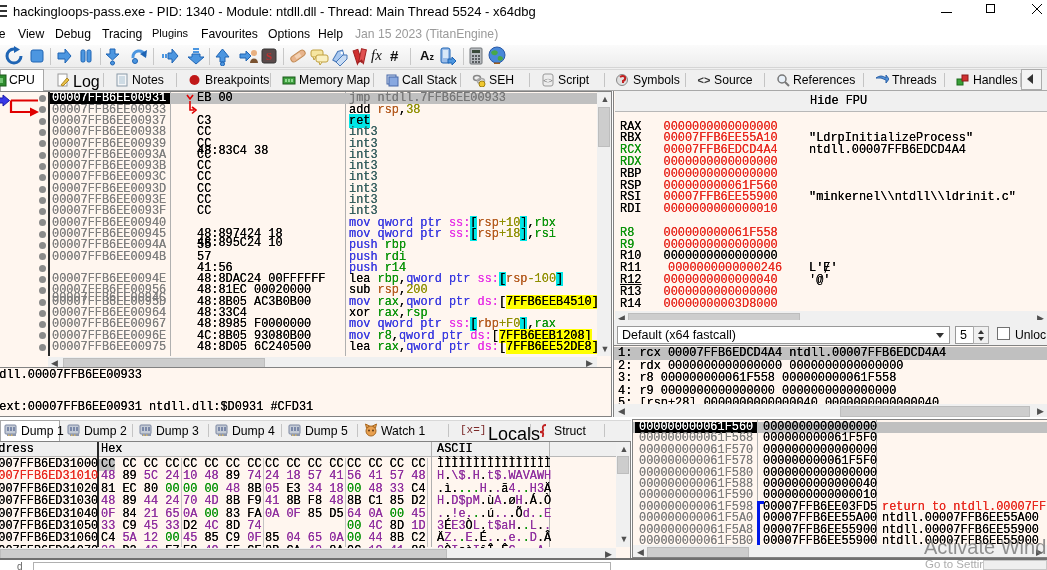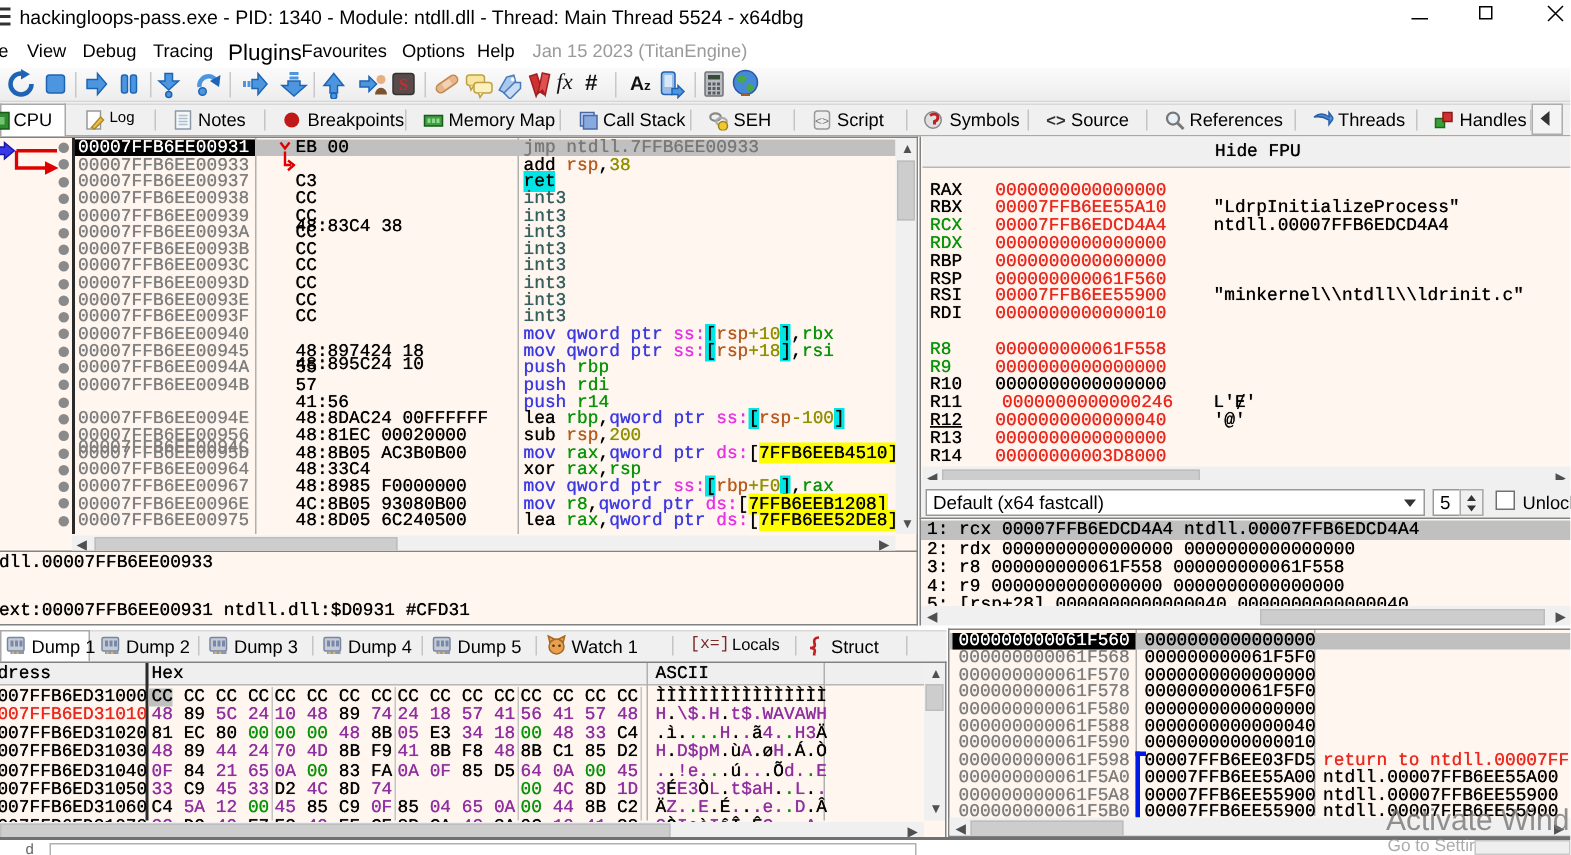--- a/index.html
+++ b/index.html
@@ -35,21 +35,21 @@
 <div class="abs" style="left:986px;top:4px;width:9px;height:9px;border:1px solid #000;"></div>
 <svg class="abs" style="left:1031px;top:3px;" width="12" height="12">
         <path d="M1 1 L11 11 M11 1 L1 11" stroke="#000" stroke-width="1"></path>
       </svg>
 </div>
 <div class="abs" style="left:0;top:22px;width:1047px;height:23px;background:#fff;">
 <div class="abs" style="left:-14px;top:4.5px;font-size:12.2px;color:#000;">File</div>
 <div class="abs" style="left:18px;top:4.5px;font-size:12.2px;color:#000;">View</div>
 <div class="abs" style="left:55px;top:4.5px;font-size:12.2px;color:#000;">Debug</div>
 <div class="abs" style="left:102px;top:4.5px;font-size:12.2px;color:#000;">Tracing</div>
-<div class="abs" style="left:152px;top:4.5px;font-size:15px;color:#000;">Plugins</div>
+<div class="abs" style="left:152px;top:4.5px;font-size:11px;color:#000;">Plugins</div>
 <div class="abs" style="left:201px;top:4.5px;font-size:12.2px;color:#000;">Favourites</div>
 <div class="abs" style="left:268px;top:4.5px;font-size:12.2px;color:#000;">Options</div>
 <div class="abs" style="left:318px;top:4.5px;font-size:12.2px;color:#000;">Help</div>
 <div class="abs" style="left:355px;top:4.5px;font-size:12.2px;color:#9A9A9A;">Jan 15 2023 (TitanEngine)</div>
 </div>
 <div class="abs" style="left:0;top:45px;width:1047px;height:23px;background:linear-gradient(#FBFBFB,#EDEDED);border-bottom:1px solid #D5D5D5;">
 <svg class="abs" style="left:4px;top:1px;" width="20" height="20" viewBox="0 0 20 20">
         <path d="M10 3 A7 7 0 1 0 17 10" fill="none" stroke="#1E64B4" stroke-width="3"></path>
         <path d="M10 0 L10 7 L16 3.5 Z" fill="#1E64B4"></path>
       </svg>
@@ -158,21 +158,21 @@
 <svg class="abs" style="left:-6px;top:5px;" width="14" height="14" viewBox="0 0 14 14">
         <rect x="1" y="2" width="11" height="11" fill="#2E8B2E" stroke="#1A5A1A"></rect>
         <rect x="4" y="5" width="5" height="5" fill="#73C573"></rect>
       </svg>
 <div class="abs" style="left:9px;top:4.5px;font-size:12.2px;color:#000;">CPU</div>
 <div class="abs" style="left:103px;top:5px;width:1px;height:14px;background:#C4C4C4;"></div>
 <svg class="abs" style="left:56px;top:5px;" width="14" height="14" viewBox="0 0 14 14">
         <rect x="2" y="1" width="9" height="12" fill="#fff" stroke="#999"></rect>
         <path d="M5 12 L11 5 l2 2 -6 6 Z" fill="#E8C04A" stroke="#B08820"></path>
       </svg>
-<div class="abs" style="left:73px;top:4.5px;font-size:10px;color:#000;text-align:right;">Log</div>
+<div class="abs" style="left:73px;top:4.5px;font-size:16px;color:#000;text-align:right;">Log</div>
 <div class="abs" style="left:176px;top:5px;width:1px;height:14px;background:#C4C4C4;"></div>
 <svg class="abs" style="left:115px;top:5px;" width="14" height="14" viewBox="0 0 14 14">
         <rect x="2" y="1" width="10" height="12" fill="#F4F6F8" stroke="#8A9AA8"></rect>
         <path d="M4 4 h6 M4 6 h6 M4 8 h6 M4 10 h6" stroke="#A8C0D0"></path>
       </svg>
 <div class="abs" style="left:132px;top:4.5px;font-size:12.2px;color:#000;">Notes</div>
 <div class="abs" style="left:270px;top:5px;width:1px;height:14px;background:#C4C4C4;"></div>
 <svg class="abs" style="left:188px;top:5px;" width="14" height="14" viewBox="0 0 14 14">
         <circle cx="6.5" cy="7" r="5" fill="#C01818"></circle>
       </svg>
@@ -472,21 +472,21 @@
 <svg class="abs" style="left:364px;top:3px;" width="14" height="14" viewBox="0 0 14 14">
         <circle cx="7" cy="8" r="5" fill="#E8A050" stroke="#A86820"></circle>
         <path d="M2.5 5 L1.5 1 L5.5 3 Z" fill="#E8A050" stroke="#A86820"></path>
         <path d="M11.5 5 L12.5 1 L8.5 3 Z" fill="#E8A050" stroke="#A86820"></path>
         <circle cx="5" cy="7.5" r="0.9" fill="#503010"></circle>
         <circle cx="9" cy="7.5" r="0.9" fill="#503010"></circle>
       </svg>
 <div class="abs" style="left:381px;top:3.5px;font-size:12.2px;color:#000;">Watch 1</div>
 <div class="abs" style="left:530px;top:4px;width:1px;height:13px;background:#C4C4C4;"></div>
 <div class="abs" style="left:460px;top:4px;font-size:11px;color:#7A2828;font-family:'Liberation Mono',monospace;">[x=]</div>
-<div class="abs" style="left:488px;top:3.5px;font-size:11px;color:#000;">Locals</div>
+<div class="abs" style="left:488px;top:3.5px;font-size:18px;color:#000;">Locals</div>
 <div class="abs" style="left:604px;top:4px;width:1px;height:13px;background:#C4C4C4;"></div>
 <svg class="abs" style="left:537px;top:3px;" width="14" height="14" viewBox="0 0 14 14">
         <path d="M9 2 q-4 0 -3 4 q1 3 -3 3 q4 0 3 3 q-1 4 3 4" fill="none" stroke="#C02020" stroke-width="1.8"></path>
       </svg>
 <div class="abs" style="left:554px;top:3.5px;font-size:12.2px;color:#000;">Struct</div>
 </div>
 <div class="abs" style="left:0;top:441px;width:631px;height:119px;background:#FFF6EF;border:1px solid #828282;border-left:none;overflow:hidden;">
 <div class="abs" style="left:0;top:0;width:629px;height:15px;background:#EFEFEF;border-bottom:1px solid #B8B8B8;"></div>
 <div class="abs mono k" style="left:-16px;top:1.5px;">Address</div>
 <div class="abs mono k" style="left:101px;top:1.5px;">Hex</div>

